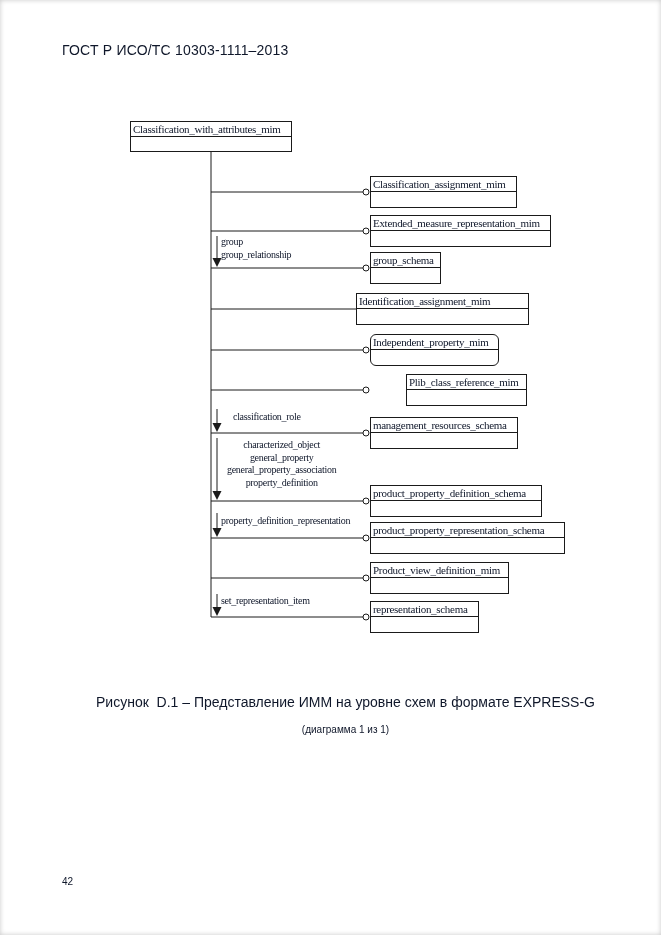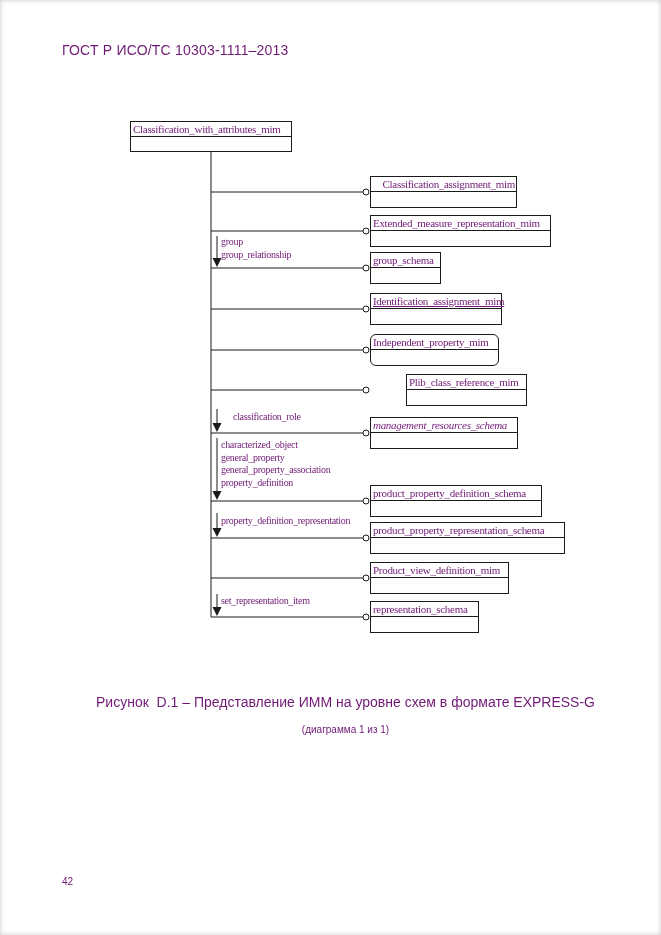--- a/index.html
+++ b/index.html
@@ -2,21 +2,21 @@
 <html><head>
 <meta charset="utf-8">
 <style>
   html,body { margin:0; padding:0; background:#ffffff; }
   .page {
     position:relative;
     width:661px; height:935px;
     background:#ffffff;
     overflow:hidden;
     font-family:"Liberation Sans", sans-serif;
-    color:#701a75;
+    color:#0f172a;
     box-shadow: inset 0 0 5px rgba(0,0,0,0.22);
   }
   .hdr {
     position:absolute; left:62px; top:42px;
     font-size:14px; letter-spacing:0.2px; white-space:pre;
   }
   .pagenum {
     position:absolute; left:62px; top:876px;
     font-size:10px;
   }
@@ -93,39 +93,39 @@
       <polygon points="212.5,528 221.5,528 217,537"></polygon>
       <line x1="217" y1="594" x2="217" y2="608"></line>
       <polygon points="212.5,607 221.5,607 217,616"></polygon>
     </svg>
 
   <div>
     <div class="ebox" style="left: 130px; top: 121px; width: 162px; height: 31px;">
       <div class="ebox-title" style="height: 15px;">Classification_with_attributes_mim</div>
     </div>
     <div>
-        <div class="ebox" style="left: 370px; top: 176px; width: 147px; height: 32px; text-align: right;">
+        <div class="ebox" style="left: 370px; top: 176px; width: 147px; height: 32px;">
           <div class="ebox-title" style="height: 15px;">Classification_assignment_mim</div>
         </div>
         <div class="ebox" style="left: 370px; top: 215px; width: 181px; height: 32px;">
           <div class="ebox-title" style="height: 15px;">Extended_measure_representation_mim</div>
         </div>
         <div class="ebox" style="left: 370px; top: 252px; width: 71px; height: 32px;">
           <div class="ebox-title" style="height: 15px;">group_schema</div>
         </div>
-        <div class="ebox" style="left: 370px; top: 293px; width: 132px; height: 32px; text-decoration: underline;">
+        <div class="ebox" style="left: 356px; top: 293px; width: 173px; height: 32px;">
           <div class="ebox-title" style="height: 15px;">Identification_assignment_mim</div>
         </div>
         <div class="ebox" style="left: 370px; top: 334px; width: 129px; height: 32px; border-radius: 6px;">
           <div class="ebox-title" style="height: 15px;">Independent_property_mim</div>
         </div>
         <div class="ebox" style="left: 370px; top: 374px; width: 121px; height: 32px; margin-left: 36px;">
           <div class="ebox-title" style="height: 15px;">Plib_class_reference_mim</div>
         </div>
-        <div class="ebox" style="left: 370px; top: 417px; width: 148px; height: 32px; font-style: italic;">
+        <div class="ebox" style="left: 370px; top: 417px; width: 148px; height: 32px;">
           <div class="ebox-title" style="height: 15px;">management_resources_schema</div>
         </div>
         <div class="ebox" style="left: 370px; top: 485px; width: 172px; height: 32px;">
           <div class="ebox-title" style="height: 15px;">product_property_definition_schema</div>
         </div>
         <div class="ebox" style="left: 370px; top: 522px; width: 195px; height: 32px;">
           <div class="ebox-title" style="height: 15px;">product_property_representation_schema</div>
         </div>
         <div class="ebox" style="left: 370px; top: 562px; width: 139px; height: 32px;">
           <div class="ebox-title" style="height: 15px;">Product_view_definition_mim</div>
@@ -133,21 +133,21 @@
         <div class="ebox" style="left: 370px; top: 601px; width: 109px; height: 32px;">
           <div class="ebox-title" style="height: 15px;">representation_schema</div>
         </div>
         <div class="attr-block" style="left: 221px; top: 236px;">
           <div>group</div>
           <div>group_relationship</div>
         </div>
         <div class="attr-block" style="left: 233px; top: 411px;">
           <div>classification_role</div>
         </div>
-        <div class="attr-block" style="left: 221px; top: 439px;">
+        <div class="attr-block" style="left: 227px; top: 439px; text-align: center;">
           <div>characterized_object</div>
           <div>general_property</div>
           <div>general_property_association</div>
           <div>property_definition</div>
         </div>
         <div class="attr-block" style="left: 221px; top: 515px;">
           <div>property_definition_representation</div>
         </div>
         <div class="attr-block" style="left: 221px; top: 595px;">
           <div>set_representation_item</div>

